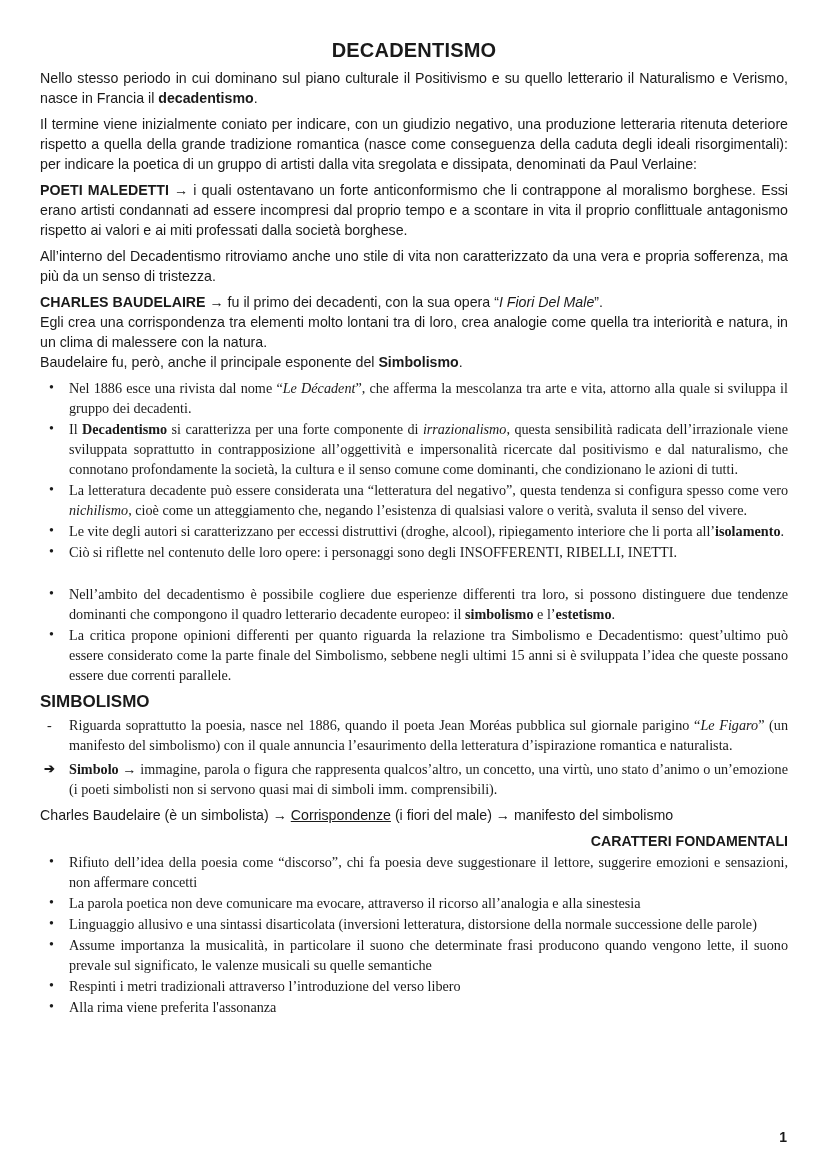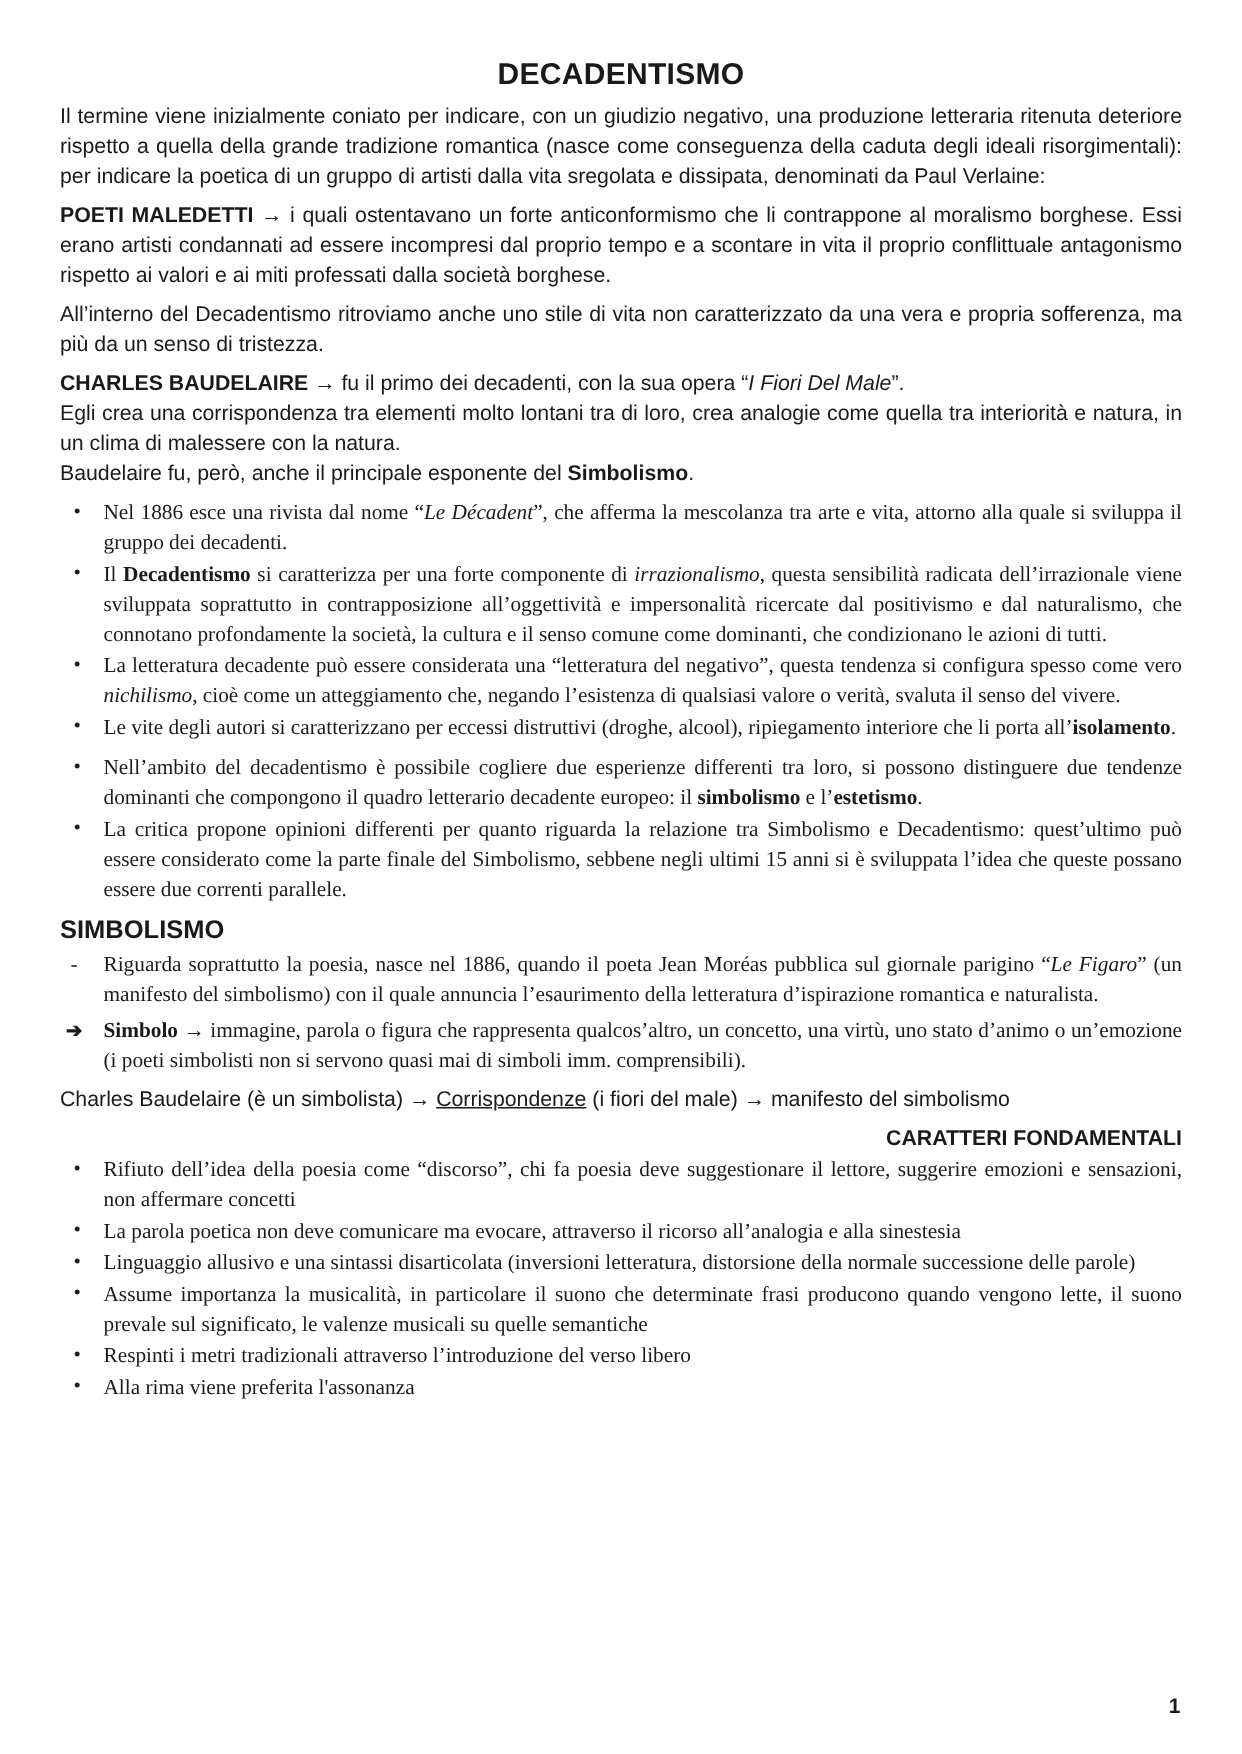--- a/index.html
+++ b/index.html
@@ -7,49 +7,51 @@
          font-family: "Liberation Sans", sans-serif; color: #1a1a1a; }
   .page { position: absolute; left: 40px; top: 38px; width: 748px; font-size: 14.2px; line-height: 20px; }
   h1 { margin: 0 0 6px 0; text-align: center; font-size: 20px; line-height: 24px; font-weight: bold; letter-spacing: 0.2px; }
   p { margin: 0 0 6px 0; text-align: justify; }
   p.tight { margin-bottom: 0; }
   ul { margin: 0 0 2px 0; padding: 0 0 0 29px; list-style: none; }
   ul li { position: relative; text-align: justify; margin-bottom: 1px; font-family: Liberation Serif, serif; }
   ul.bullets li::before { content: "\2022"; position: absolute; left: -20px; top: 0; font-size: 14px; }
   ul.dash li::before { content: "-"; position: absolute; left: -22px; top: 0; }
   ul.arrow li::before { content: "\2794"; position: absolute; left: -25px; top: 0; font-size: 13px; font-weight: bold; }
-  ul li.gap { margin-top: 7px; }
+  ul li.gap { margin-top: 22px; }
   h2 { margin: 6px 0 2px 0; font-size: 17px; line-height: 22px; font-weight: bold; }
   h3 { margin: 4px 0 1px 0; font-size: 14.2px; line-height: 20px; font-weight: bold; text-align: right; }
   b { font-weight: bold; }
   .u { text-decoration: underline; }
   .pagenum { position: absolute; right: 41px; top: 1129px; font-size: 14px; font-weight: bold; }
 </style>
 </head>
 <body>
 
 <div class="page">
   <h1>DECADENTISMO</h1>
 
+  <p><span>Nello stesso periodo in cui dominano sul piano culturale il Positivismo e su quello letterario il Naturalismo e Verismo, nasce in Francia il </span><b>decadentismo</b><span>.</span></p>
 
   <p>Il termine viene inizialmente coniato per indicare, con un giudizio negativo, una produzione letteraria ritenuta deteriore rispetto a quella della grande tradizione romantica (nasce come conseguenza della caduta degli ideali risorgimentali): per indicare la poetica di un gruppo di artisti dalla vita sregolata e dissipata, denominati da Paul Verlaine:</p>
 
   <p><b>POETI MALEDETTI</b><span> → i quali ostentavano un forte anticonformismo che li contrappone al moralismo borghese. Essi erano artisti condannati ad essere incompresi dal proprio tempo e a scontare in vita il proprio conflittuale antagonismo rispetto ai valori e ai miti professati dalla società borghese.</span></p>
 
   <p>All’interno del Decadentismo ritroviamo anche uno stile di vita non caratterizzato da una vera e propria sofferenza, ma più da un senso di tristezza.</p>
 
   <p class="tight"><b>CHARLES BAUDELAIRE</b><span> → fu il primo dei decadenti, con la sua opera “</span><i>I Fiori Del Male</i><span>”.</span></p>
   <p class="tight">Egli crea una corrispondenza tra elementi molto lontani tra di loro, crea analogie come quella tra interiorità e natura, in un clima di malessere con la natura.</p>
   <p><span>Baudelaire fu, però, anche il principale esponente del </span><b>Simbolismo</b><span>.</span></p>
 
   <ul class="bullets">
     <li><span>Nel 1886 esce una rivista dal nome “</span><i>Le Décadent</i><span>”, che afferma la mescolanza tra arte e vita, attorno alla quale si sviluppa il gruppo dei decadenti.</span></li>
     <li><span>Il </span><b>Decadentismo</b><span> si caratterizza per una forte componente di </span><i>irrazionalismo</i><span>, questa sensibilità radicata dell’irrazionale viene sviluppata soprattutto in contrapposizione all’oggettività e impersonalità ricercate dal positivismo e dal naturalismo, che connotano profondamente la società, la cultura e il senso comune come dominanti, che condizionano le azioni di tutti.</span></li>
     <li><span>La letteratura decadente può essere considerata una “letteratura del negativo”, questa tendenza si configura spesso come vero </span><i>nichilismo</i><span>, cioè come un atteggiamento che, negando l’esistenza di qualsiasi valore o verità, svaluta il senso del vivere.</span></li>
     <li><span>Le vite degli autori si caratterizzano per eccessi distruttivi (droghe, alcool), ripiegamento interiore che li porta all’</span><b>isolamento</b><span>.</span></li>
+    <li>Ciò si riflette nel contenuto delle loro opere: i personaggi sono degli INSOFFERENTI, RIBELLI, INETTI.</li>
     <li class="gap"><span>Nell’ambito del decadentismo è possibile cogliere due esperienze differenti tra loro, si possono distinguere due tendenze dominanti che compongono il quadro letterario decadente europeo: il </span><b>simbolismo</b><span> e l’</span><b>estetismo</b><span>.</span></li>
     <li>La critica propone opinioni differenti per quanto riguarda la relazione tra Simbolismo e Decadentismo: quest’ultimo può essere considerato come la parte finale del Simbolismo, sebbene negli ultimi 15 anni si è sviluppata l’idea che queste possano essere due correnti parallele.</li>
   </ul>
 
   <h2>SIMBOLISMO</h2>
 
   <ul class="dash">
     <li><span>Riguarda soprattutto la poesia, nasce nel 1886, quando il poeta Jean Moréas pubblica sul giornale parigino “</span><i>Le Figaro</i><span>” (un manifesto del simbolismo) con il quale annuncia l’esaurimento della letteratura d’ispirazione romantica e naturalista.</span></li>
   </ul>
   <ul class="arrow" style="margin-top:4px;margin-bottom:6px;">

